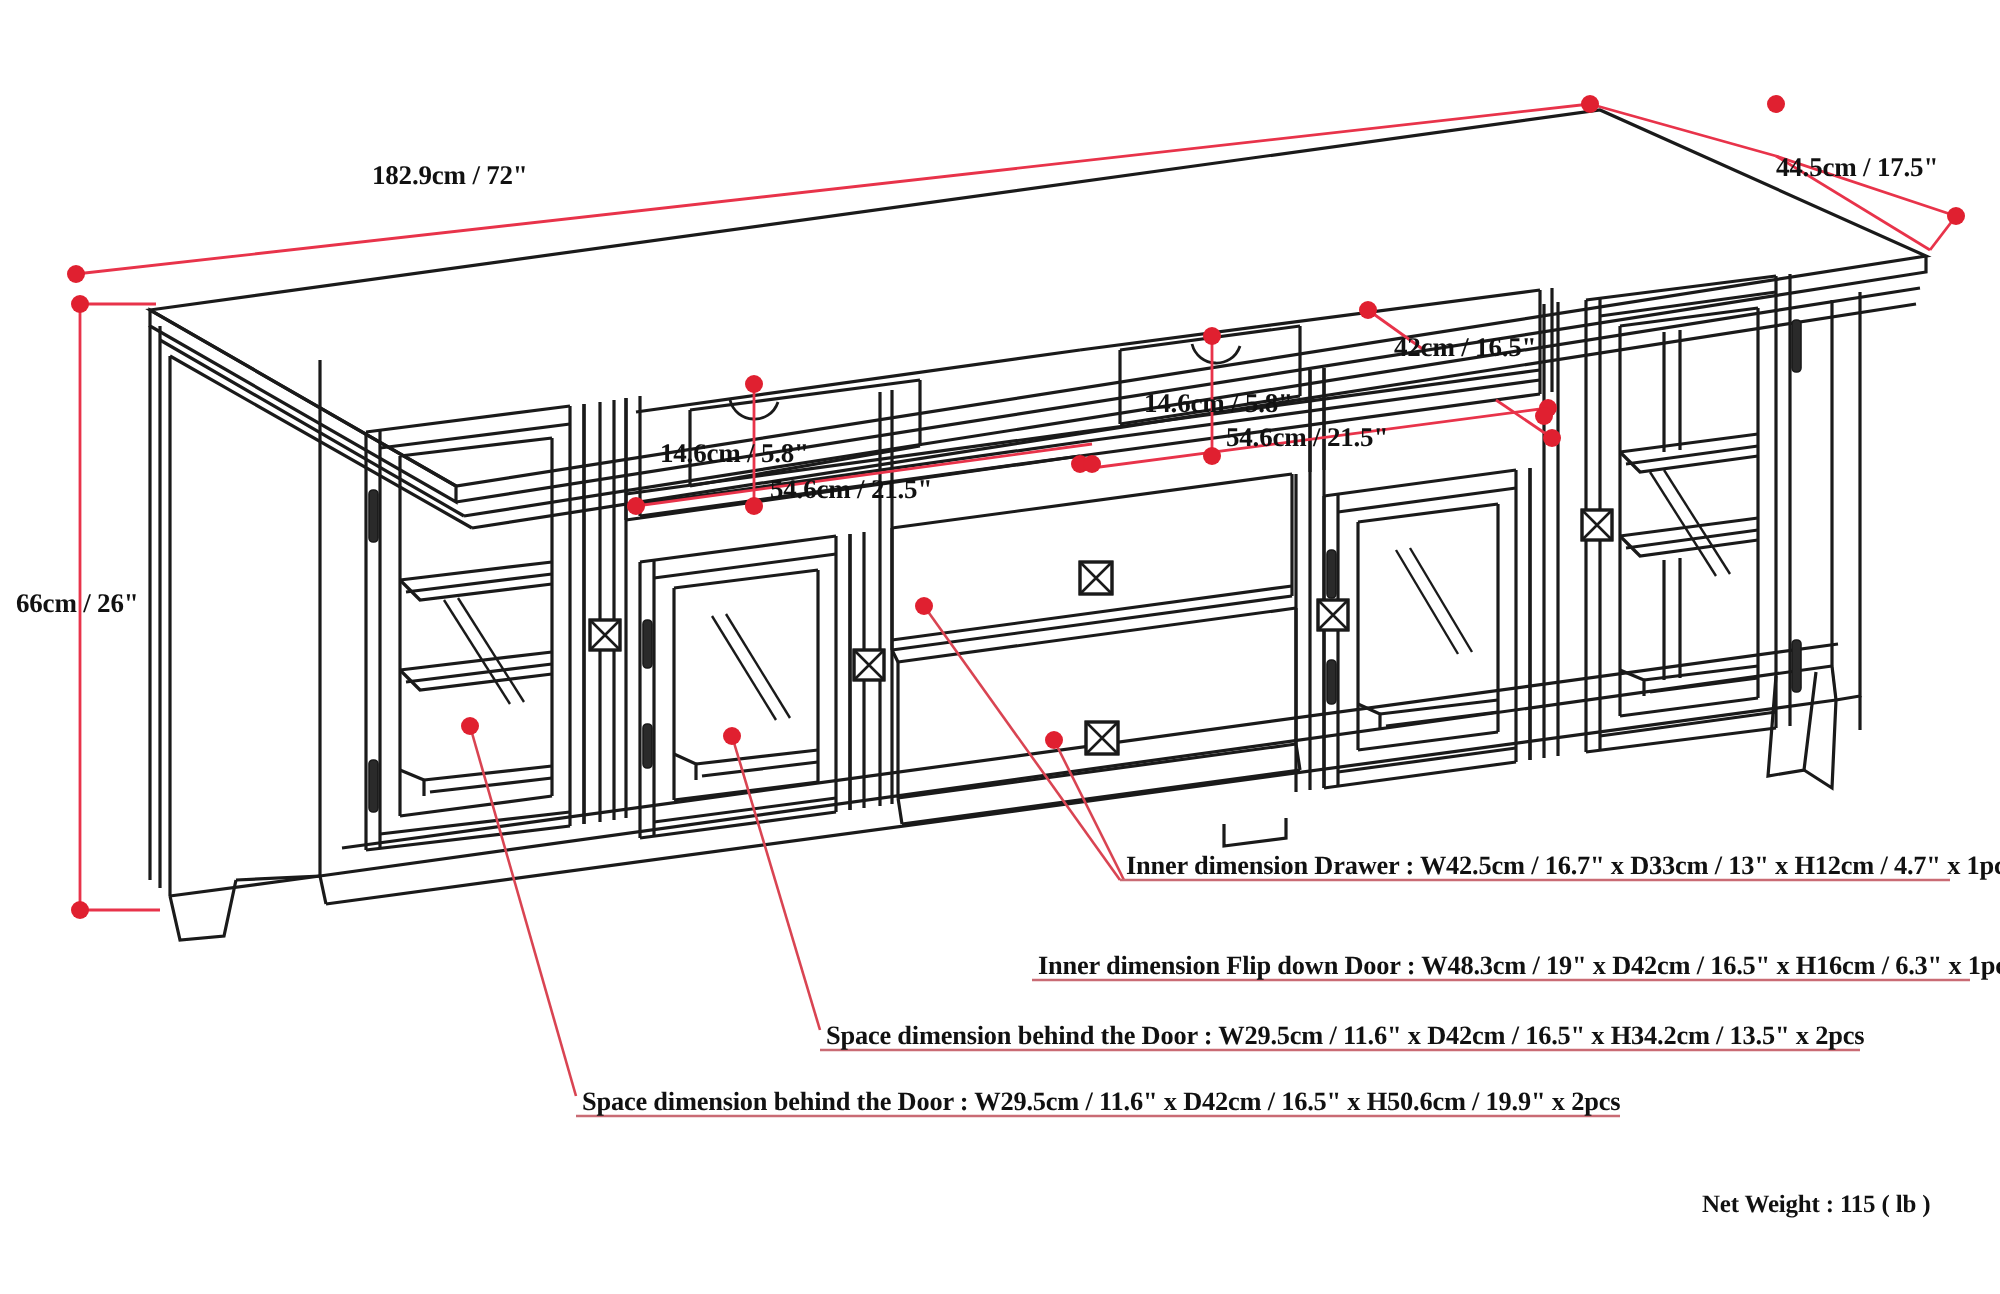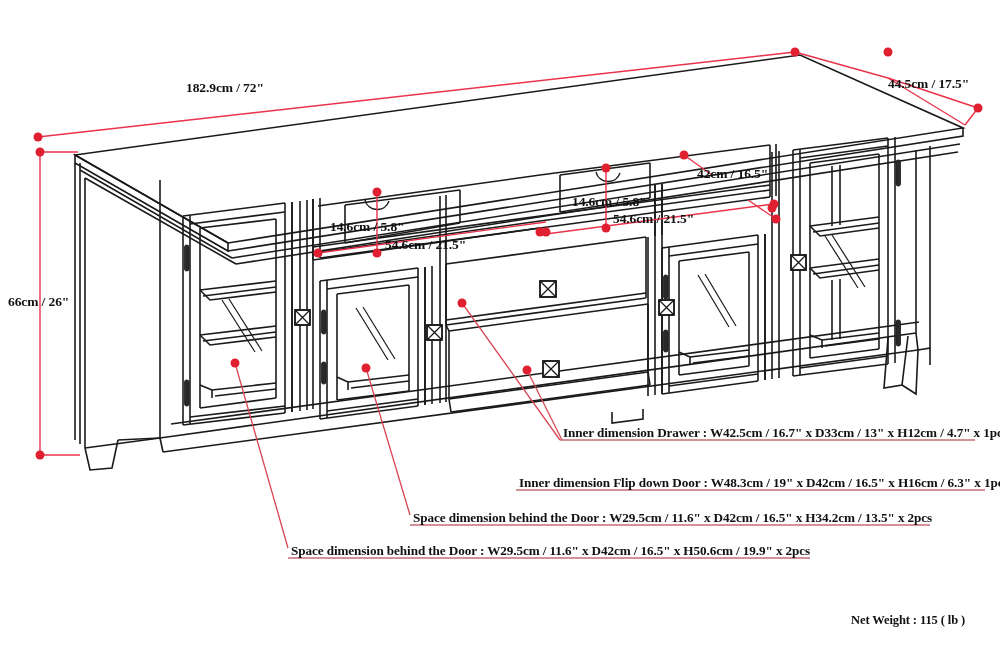--- a/index.html
+++ b/index.html
@@ -439,15 +439,15 @@
   <div class="lbl dim-lbl" style="left:697px; top:166px;">42cm / 16.5"</div>
 
   <div class="lbl note-lbl" style="left:563px; top:425px;">Inner dimension Drawer : W42.5cm / 16.7" x D33cm / 13" x H12cm / 4.7" x 1pc</div>
 
   <div class="lbl note-lbl" style="left:519px; top:475px;">Inner dimension Flip down Door : W48.3cm / 19" x D42cm / 16.5" x H16cm / 6.3" x 1pc</div>
 
   <div class="lbl note-lbl" style="left:413px; top:510px;">Space dimension behind the Door  : W29.5cm / 11.6" x D42cm / 16.5" x H34.2cm / 13.5" x 2pcs</div>
 
   <div class="lbl note-lbl" style="left:291px; top:543px;">Space dimension behind the Door  : W29.5cm / 11.6" x D42cm / 16.5" x H50.6cm / 19.9" x 2pcs</div>
 
-  <div class="lbl weight-lbl" style="left:851px; top:613px;">Net Weight : 115 ( lb )</div>
+  <div class="lbl weight-lbl" style="left:851px; top:595px;">Net Weight : 115 ( lb )</div>
 
 </div>
 
 </body></html>

